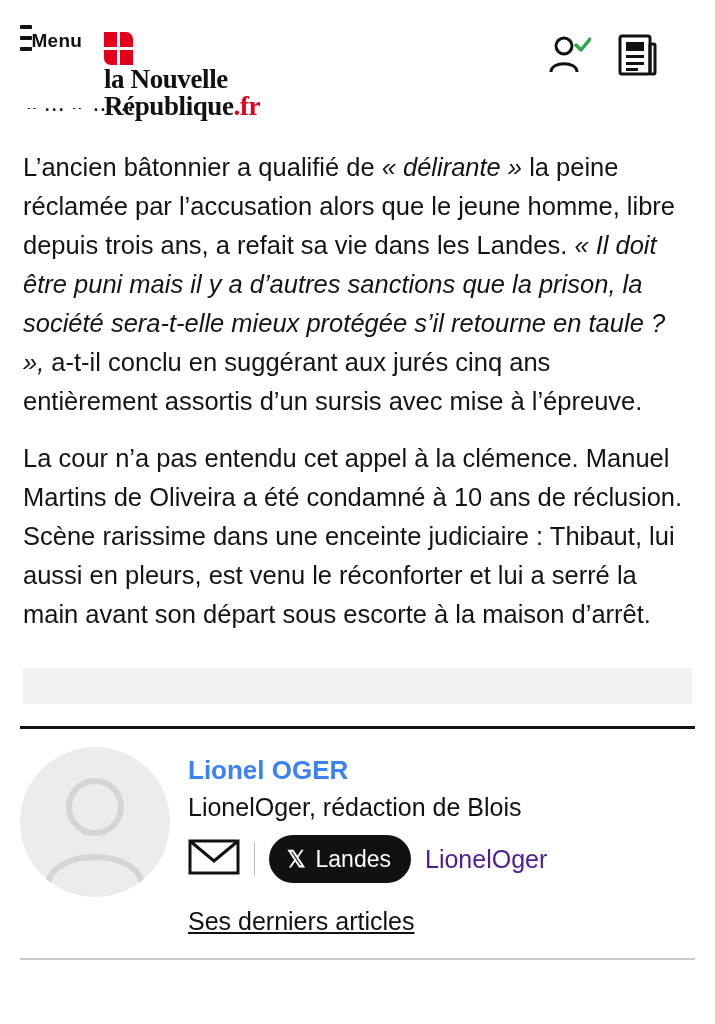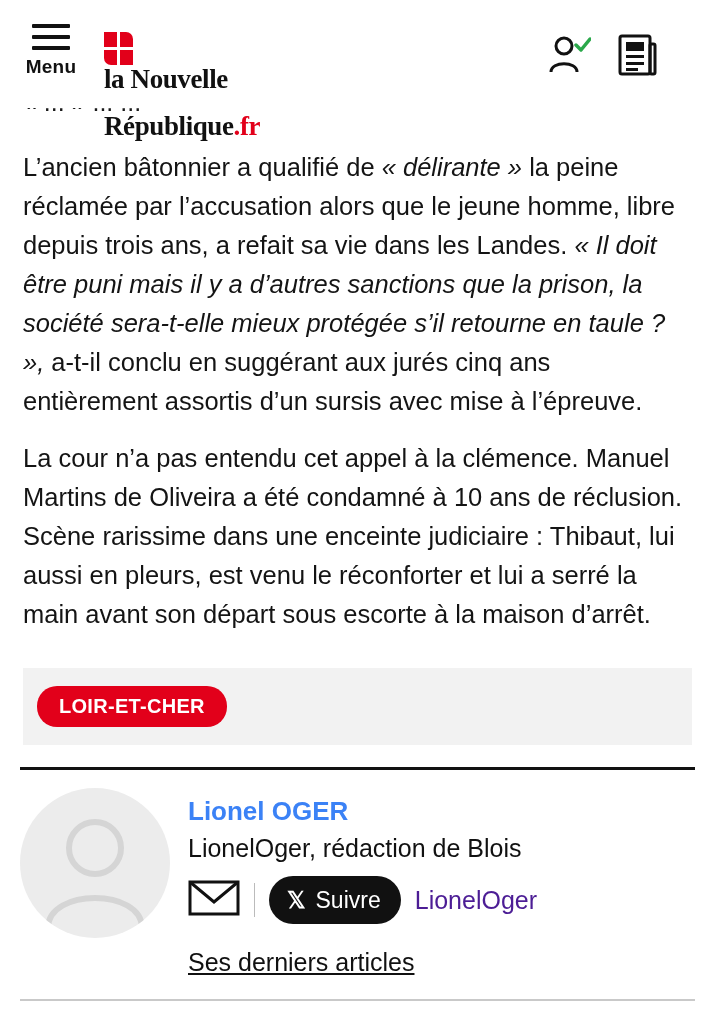--- a/index.html
+++ b/index.html
@@ -23,21 +23,21 @@
     position: relative;
     height: 108px;
     background: #ffffff;
     display: flex;
     align-items: flex-start;
     padding: 18px 20px 0 20px;
   }
   .menu-btn {
     width: 62px;
     display: flex;
-    flex-direction: column;
+    flex-direction: row;
     align-items: center;
     cursor: pointer;
     padding-top: 6px;
   }
   .burger {
     width: 38px;
     height: 26px;
     display: flex;
     flex-direction: column;
     justify-content: space-between;
@@ -89,21 +89,20 @@
     font-weight: bold;
     color: #111;
     letter-spacing: -0.4px;
   }
   .logo-line2 {
     font-family: "Liberation Serif", serif;
     font-size: 27px;
     font-weight: bold;
     color: #111;
     letter-spacing: -0.4px;
-    margin-top: 20px;
   }
   .logo-tld { color: #e2001a; }
 
   .header-icons {
     margin-left: auto;
     display: flex;
     align-items: center;
     gap: 26px;
     padding-top: 14px;
     padding-right: 38px;
@@ -303,21 +302,20 @@
 
     <p class="para first">
       <span>L’ancien bâtonnier a qualifié de </span><em>« délirante »</em><span> la peine réclamée par l’accusation alors que le jeune homme, libre depuis trois ans, a refait sa vie dans les Landes. </span><em>« Il doit être puni mais il y a d’autres sanctions que la prison, la société sera-t-elle mieux protégée s’il retourne en taule ? »,</em><span> a-t-il conclu en suggérant aux jurés cinq ans entièrement assortis d’un sursis avec mise à l’épreuve.</span>
     </p>
 
     <p class="para">
       <span>La cour n’a pas entendu cet appel à la clémence. Manuel Martins de Oliveira a été condamné à 10 ans de réclusion. Scène rarissime dans une enceinte judiciaire : Thibaut, lui aussi en pleurs, est venu le réconforter et lui a serré la main avant son départ sous escorte à la maison d’arrêt.</span>
     </p>
 
     <div class="tags-wrap">
-      <span class="tag">LOIR-ET-CHER</span>
     </div>
   </div>
 
   <div class="divider"></div>
 
   
   <div class="author">
     <div class="avatar">
       <svg width="150" height="150" viewBox="0 0 150 150">
         <circle cx="75" cy="60" r="26" fill="none" stroke="#d5d5d5" stroke-width="6"></circle>
@@ -330,21 +328,21 @@
       <div class="author-actions">
         <span class="mail-icon">
           <svg width="52" height="38" viewBox="0 0 52 38">
             <rect x="2" y="3" width="48" height="32" fill="none" stroke="#111" stroke-width="3"></rect>
             <path d="M2 3 L26 23 L50 3" fill="none" stroke="#111" stroke-width="3"></path>
           </svg>
         </span>
         <span class="vsep"></span>
         <span class="follow-btn">
           <span class="x-glyph">𝕏</span>
-          <span>Suivre</span>
+          <span>Landes</span>
         </span>
         <span class="handle">LionelOger</span>
       </div>
     </div>
   </div>
 
   <span class="last-articles">Ses derniers articles</span>
 
   <div class="bottom-rule"></div>
 </div>

